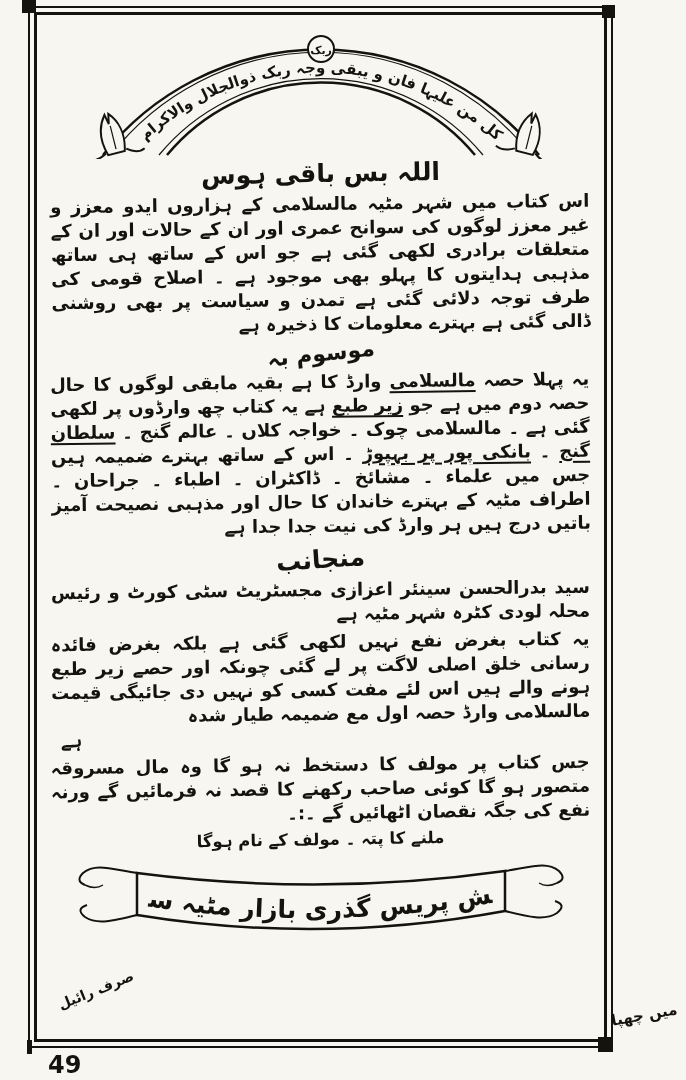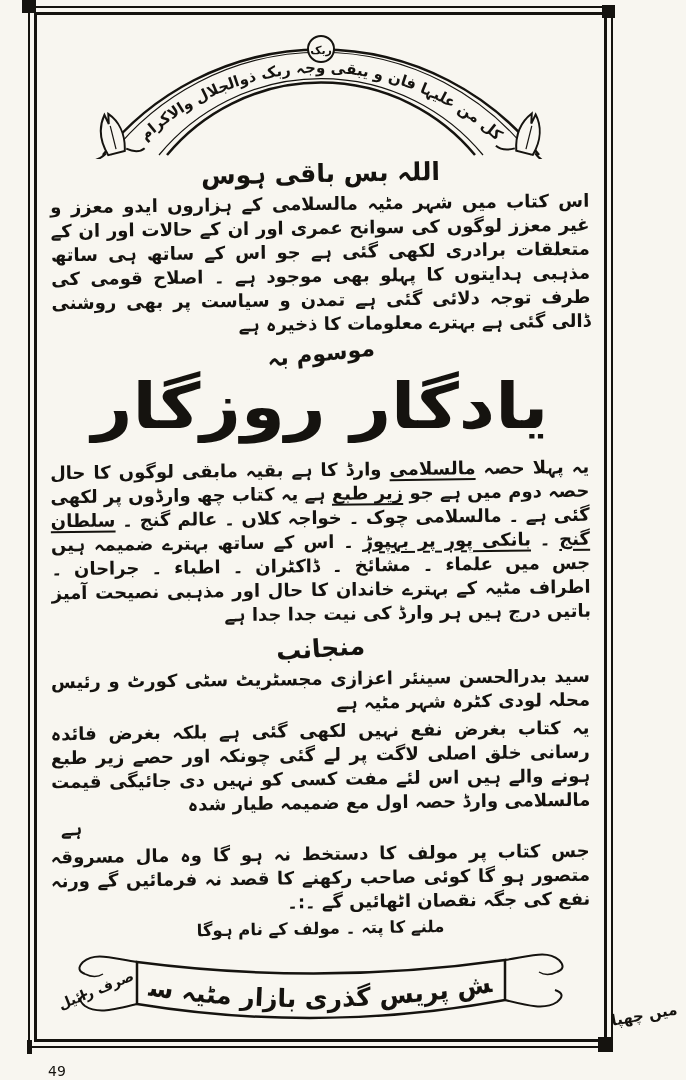--- a/index.html
+++ b/index.html
@@ -15,21 +15,21 @@
   }
   
   .mark { position:absolute; background:#15130f; }
   .mark-tl { left:22px; top:0;      width:14px; height:13px; }
   .mark-tr { left:602px; top:5px;   width:13px; height:13px; }
   .mark-br { left:598px; top:1037px;width:15px; height:15px; }
   .mark-bl { left:27px;  top:1040px;width:5px;  height:14px; }
 
   .pagenum {
     position:absolute; left:48px; bottom:1px;
-    font-size:14px; font-weight:normal; direction:ltr;
+    font-size:24px; font-weight:bold; direction:ltr;
   }
 
   .frame-outer {
     position:absolute; left:28px; top:6px;
     width:585px; height:1042px;
     box-sizing:border-box;
     border:2px solid #15130f;
   }
   .frame-inner {
     position:absolute; left:4px; top:4px; right:4px; bottom:4px;
@@ -146,23 +146,20 @@
         </div>
 
         <div class="motto">اللہ بس باقی ہوس</div>
 
         <div class="para">اس کتاب میں شہر مٹیہ مالسلامی کے ہزاروں ایدو معزز و غیر معزز لوگوں کی سوانح عمری اور ان کے حالات اور ان کے متعلقات برادری لکھی گئی ہے جو اس کے ساتھ ہی ساتھ مذہبی ہدایتوں کا پہلو بھی موجود ہے ۔ اصلاح قومی کی طرف توجہ دلائی گئی ہے تمدن و سیاست پر بھی روشنی ڈالی گئی ہے بہترے معلومات کا ذخیرہ ہے</div>
 
         <div class="mausoom-row">
           <span class="mausoom">موسوم بہ</span>
         </div>
 
-        <div class="title-row">
-          <span class="title">یادگار روزگار</span>
-        </div>
 
         <div class="para"><span>یہ پہلا حصہ </span><span class="useg">مالسلامی</span><span> وارڈ کا ہے بقیہ مابقی لوگوں کا حال حصہ دوم میں ہے جو </span><span class="useg">زیر طبع</span><span> ہے یہ کتاب چھ وارڈوں پر لکھی گئی ہے ۔ مالسلامی چوک ۔ خواجہ کلاں ۔ عالم گنج ۔ </span><span class="useg">سلطان گنج</span><span> ۔ </span><span class="useg">بانکی پور پر بہپوڑ</span><span> ۔ اس کے ساتھ بہترے ضمیمہ ہیں جس میں علماء ۔ مشائخ ۔ ڈاکٹران ۔ اطباء ۔ جراحان ۔ اطراف مٹیہ کے بہترے خاندان کا حال اور مذہبی نصیحت آمیز باتیں درج ہیں ہر وارڈ کی نیت جدا جدا ہے</span></div>
 
         <div class="minjanib-row">
           <span class="minjanib">منجانب</span>
         </div>
 
         <div class="para">سید بدرالحسن سینئر اعزازی مجسٹریٹ سٹی کورٹ و رئیس محلہ لودی کٹرہ شہر مٹیہ ہے</div>
 
         <div class="para">یہ کتاب بغرض نفع نہیں لکھی گئی ہے بلکہ بغرض فائدہ رسانی خلق اصلی لاگت پر لے گئی چونکہ اور حصے زیر طبع ہونے والے ہیں اس لئے مفت کسی کو نہیں دی جائیگی قیمت مالسلامی وارڈ حصہ اول مع ضمیمہ طیار شدہ</div>

